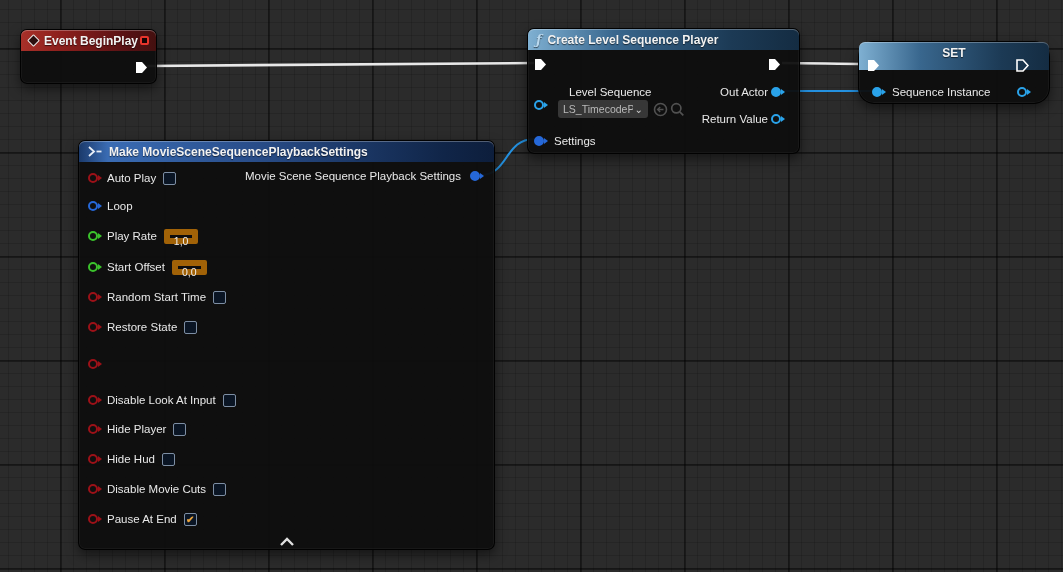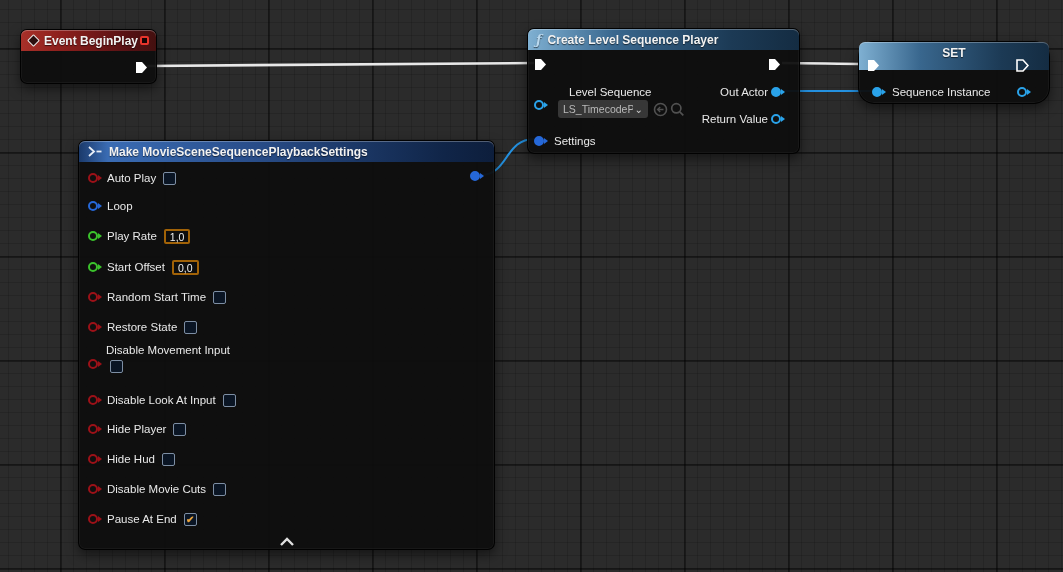--- a/index.html
+++ b/index.html
@@ -51,21 +51,21 @@
   .pin.p-struct{--c:var(--pin-struct);}
   .execpin{position:absolute;width:13px;height:13px;}
   .execpin svg{display:block;}
   
   .plabel{position:absolute;font-size:11.5px;color:#e8e8e8;white-space:nowrap;line-height:14px;}
   .r{text-align:left;}
   
   .checkbox{display:inline-block;width:13px;height:13px;border:1px solid #7d8ea3;border-radius:2px;
     background:#0a1524;vertical-align:middle;text-align:center;line-height:12px;
     font-size:10px;color:var(--check);font-weight:bold;}
-  .textbox{display:inline-block;height:15px;border:2px solid #a16207;border-radius:2px;background:#0d0d0d;
+  .textbox{display:inline-block;height:15px;border:6px solid #a16207;border-radius:2px;background:#0d0d0d;
     color:#f0f0f0;font-size:10.5px;line-height:13px;padding:0 4px;vertical-align:middle;}
   .dropdown{position:absolute;width:90px;height:18px;background:#373737;border-radius:3px;
     display:flex;align-items:center;padding:0 5px;color:#b9b9b9;font-size:10.5px;}
   .dd-value{flex:1;overflow:hidden;white-space:nowrap;width:64px;}
   .dd-chev{color:#cfcfcf;font-size:10px;margin-left:2px;}
   .ghost-icon{position:absolute;width:15px;height:15px;}
   
   .mrow{position:absolute;left:8px;right:8px;height:28px;display:flex;align-items:center;}
   .mrow .pin{position:relative;left:1px;flex:0 0 10px;}
   .mrow .lbl{font-size:11.5px;color:#e8e8e8;margin-left:10px;white-space:nowrap;}
@@ -172,20 +172,21 @@
       <span>
         <svg width="16" height="11" style="display:block">
             <path d="M2 1 L7 5.5 L2 10" fill="none" stroke="#e8eef6" stroke-width="1.8"></path>
             <line x1="9.5" y1="5.5" x2="14.5" y2="5.5" stroke="#e8eef6" stroke-width="1.8"></line>
           </svg>
       </span>
       <span>Make MovieSceneSequencePlaybackSettings</span>
     </div>
 
     <div style="position:absolute;top:21px;right:8px;height:28px;display:flex;align-items:center;justify-content:flex-end;padding-right:6px;">
+      <span class="plabel" style="position:static;margin-right:9px;">Movie Scene Sequence Playback Settings</span>
       <span class="pin p-struct filled" style="position:relative;"></span>
     </div>
 
     <div id="make-rows">
         <div class="mrow" style="top: 23px;">
           <span class="pin p-bool"></span>
           <span class="lbl">Auto Play</span>
           <span class="ctrl checkbox"></span>
         </div>
         <div class="mrow" style="top: 51px;">
@@ -207,21 +208,20 @@
           <span class="lbl">Random Start Time</span>
           <span class="ctrl checkbox"></span>
         </div>
         <div class="mrow" style="top: 172px;">
           <span class="pin p-bool"></span>
           <span class="lbl">Restore State</span>
           <span class="ctrl checkbox"></span>
         </div>
         <div class="mrow-wrap" style="top: 203px; height: 42px;">
           <span class="pin p-bool"></span>
-          <div class="content"><span class="lbl">Disable Movement Input</span><span class="ctrl checkbox"></span></div>
         </div>
         <div class="mrow" style="top: 245px;">
           <span class="pin p-bool"></span>
           <span class="lbl">Disable Look At Input</span>
           <span class="ctrl checkbox"></span>
         </div>
         <div class="mrow" style="top: 274px;">
           <span class="pin p-bool"></span>
           <span class="lbl">Hide Player</span>
           <span class="ctrl checkbox"></span>

